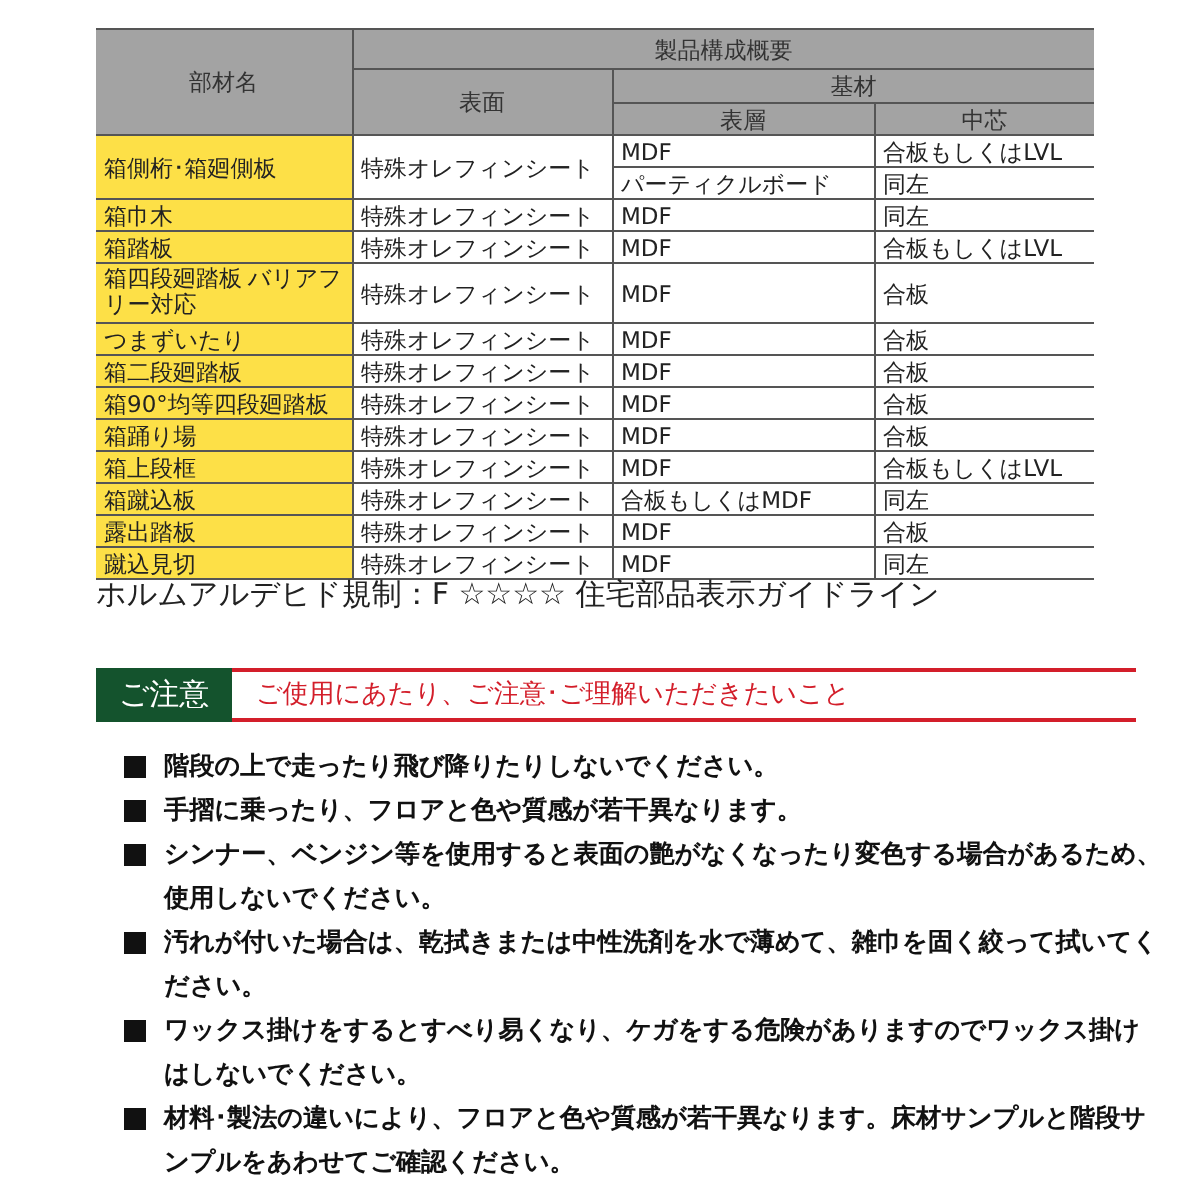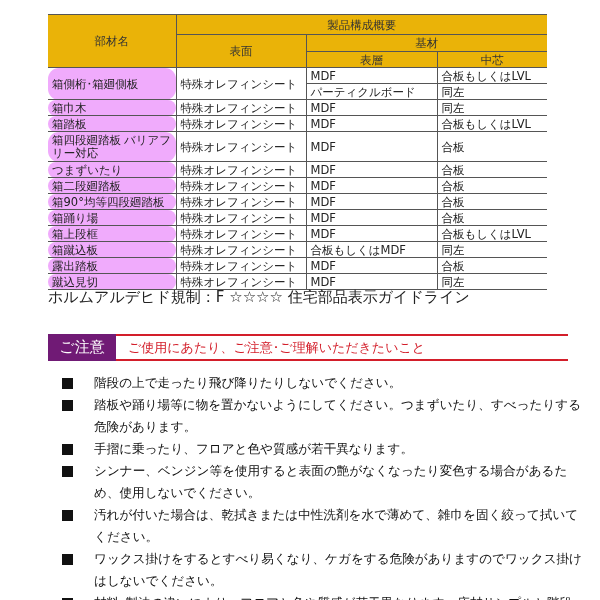--- a/index.html
+++ b/index.html
@@ -2,39 +2,39 @@
 <html><head>
 <meta charset="utf-8">
 <style>
   html, body { margin:0; padding:0; background:#ffffff; }
   body { width:600px; height:600px; position:relative; overflow:hidden;
          font-family: "DejaVu Sans", "Liberation Sans", sans-serif; color:#222; }
   .spec-table { position:absolute; left:48px; top:14px; width:499px;
                 border-collapse:collapse; table-layout:fixed; font-size:11.5px; }
   .spec-table td, .spec-table th { border:1px solid #555; padding:0 4px; height:15px;
                 line-height:14px; white-space:nowrap; overflow:hidden; font-weight:normal; }
-  .spec-table th { background:#eab308; text-align:center; color:#333; }
-  .spec-table td.name { background:#f0abfc; color:#222;border-radius:11px; }
+  .spec-table th { background:#a3a3a3; text-align:center; color:#333; }
+  .spec-table td.name { background:#fde047; color:#222; }
   .spec-table td { color:#222; background:#fff; }
   .spec-table td.tall { height:29px; line-height:13px; white-space:normal;font-family:Liberation Serif, serif; }
   .spec-table tr.h1 th { height:19px; }
   .spec-table tr.h2 th { height:16px; }
   .spec-table tr.h3 th { height:15px; }
   .spec-table th.namehdr { border-left:none; }
   .spec-table td.name { border-left:none; }
   .spec-table tr > :last-child { border-right:none; }
   .formaldehyde { position:absolute; left:48px; top:288px; font-size:15px; color:#222; }
   .notice-header { position:absolute; left:48px; top:334px; width:520px; height:27px;
                    border-top:2px solid #d31e2a; border-bottom:2px solid #d31e2a; box-sizing:border-box; }
-  .notice-tag { position:absolute; left:0; top:-2px; width:68px; height:27px; background:#701a75;
+  .notice-tag { position:absolute; left:0; top:-2px; width:68px; height:27px; background:#14532d;
                 color:#fff; font-size:15px; line-height:27px; text-align:center; }
   .notice-title { position:absolute; left:80px; top:0; line-height:23px; font-size:13px; color:#d31e2a; }
   .notice-list { position:absolute; left:62px; top:372px; width:520px; margin:0; padding:0; list-style:none;
                  font-size:12.6px; line-height:22px; color:#111; }
-  .notice-list li { position:relative; padding-left:32px; }
+  .notice-list li { position:relative; padding-left:20px;font-weight:bold; }
   .notice-list li .bullet { position:absolute; left:0; top:6px; width:11px; height:11px; background:#111; }
 </style>
 </head>
 <body>
 
 <table class="spec-table">
   <colgroup>
     <col style="width:128px">
       <col style="width:130px">
       <col style="width:131px">
@@ -134,19 +134,18 @@
 
 <div class="formaldehyde">ホルムアルデヒド規制：F ☆☆☆☆ 住宅部品表示ガイドライン</div>
 
 <div class="notice-header">
   <div class="notice-tag">ご注意</div>
   <div class="notice-title">ご使用にあたり、ご注意･ご理解いただきたいこと</div>
 </div>
 
 <ul class="notice-list">
   <li><span class="bullet"></span><span>階段の上で走ったり飛び降りたりしないでください。</span></li>
-  <li><span class="bullet"></span><span>踏板や踊り場等に物を置かないようにしてください。つまずいたり、すべったりする危険があります。</span></li>
   <li><span class="bullet"></span><span>手摺に乗ったり、フロアと色や質感が若干異なります。</span></li>
   <li><span class="bullet"></span><span>シンナー、ベンジン等を使用すると表面の艶がなくなったり変色する場合があるため、使用しないでください。</span></li>
   <li><span class="bullet"></span><span>汚れが付いた場合は、乾拭きまたは中性洗剤を水で薄めて、雑巾を固く絞って拭いてください。</span></li>
   <li><span class="bullet"></span><span>ワックス掛けをするとすべり易くなり、ケガをする危険がありますのでワックス掛けはしないでください。</span></li>
   <li><span class="bullet"></span><span>材料･製法の違いにより、フロアと色や質感が若干異なります。床材サンプルと階段サンプルをあわせてご確認ください。</span></li>
 </ul>
 
 </body></html>

